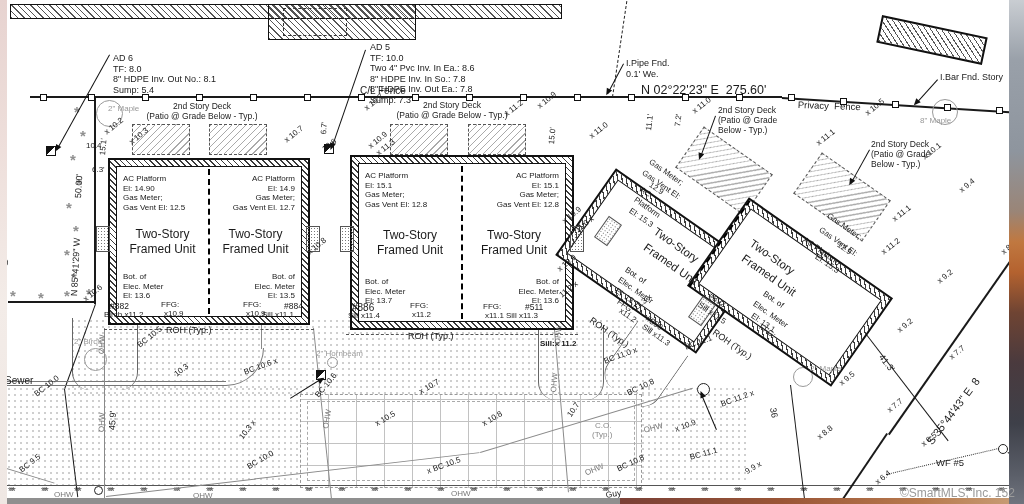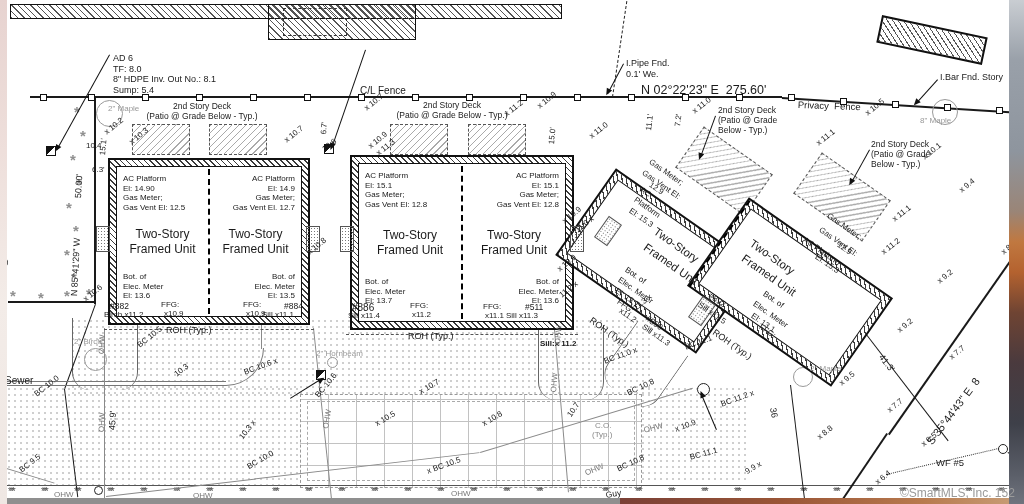--- a/index.html
+++ b/index.html
@@ -217,20 +217,28 @@
   <div class="cb" style="left:316px;top:370px;"></div>
   <div class="mh" style="left:697px;top:383px;width:13px;height:13px;"></div>
   <div class="mh" style="left:998px;top:444px;width:10px;height:10px;"></div>
   <div class="mh" style="left:94px;top:486px;width:9px;height:9px;"></div>
 
   <div class="ann" style="left:113px;top:53px;">
       <div>AD 6</div>
       <div>TF: 8.0</div>
       <div>8" HDPE Inv. Out No.: 8.1</div>
       <div>Sump: 5.4</div>
+    </div>
+  <div class="ann" style="left:370px;top:42px;">
+      <div>AD 5</div>
+      <div>TF: 10.0</div>
+      <div>Two 4" Pvc Inv. In Ea.: 8.6</div>
+      <div>8" HDPE Inv. In So.: 7.8</div>
+      <div>8" HDPE Inv. Out Ea.: 7.8</div>
+      <div>Sump: 7.3</div>
     </div>
   <div class="ann" style="left:626px;top:58px;">
       <div>I.Pipe Fnd.</div>
       <div>0.1' We.</div>
     </div>
   <div class="ann" style="left:940px;top:72px;">
       <div>I.Bar Fnd. Story</div>
     </div>
   <div class="ann center" style="left:116px;top:101px;width:172px;">
       <div>2nd Story Deck</div>

